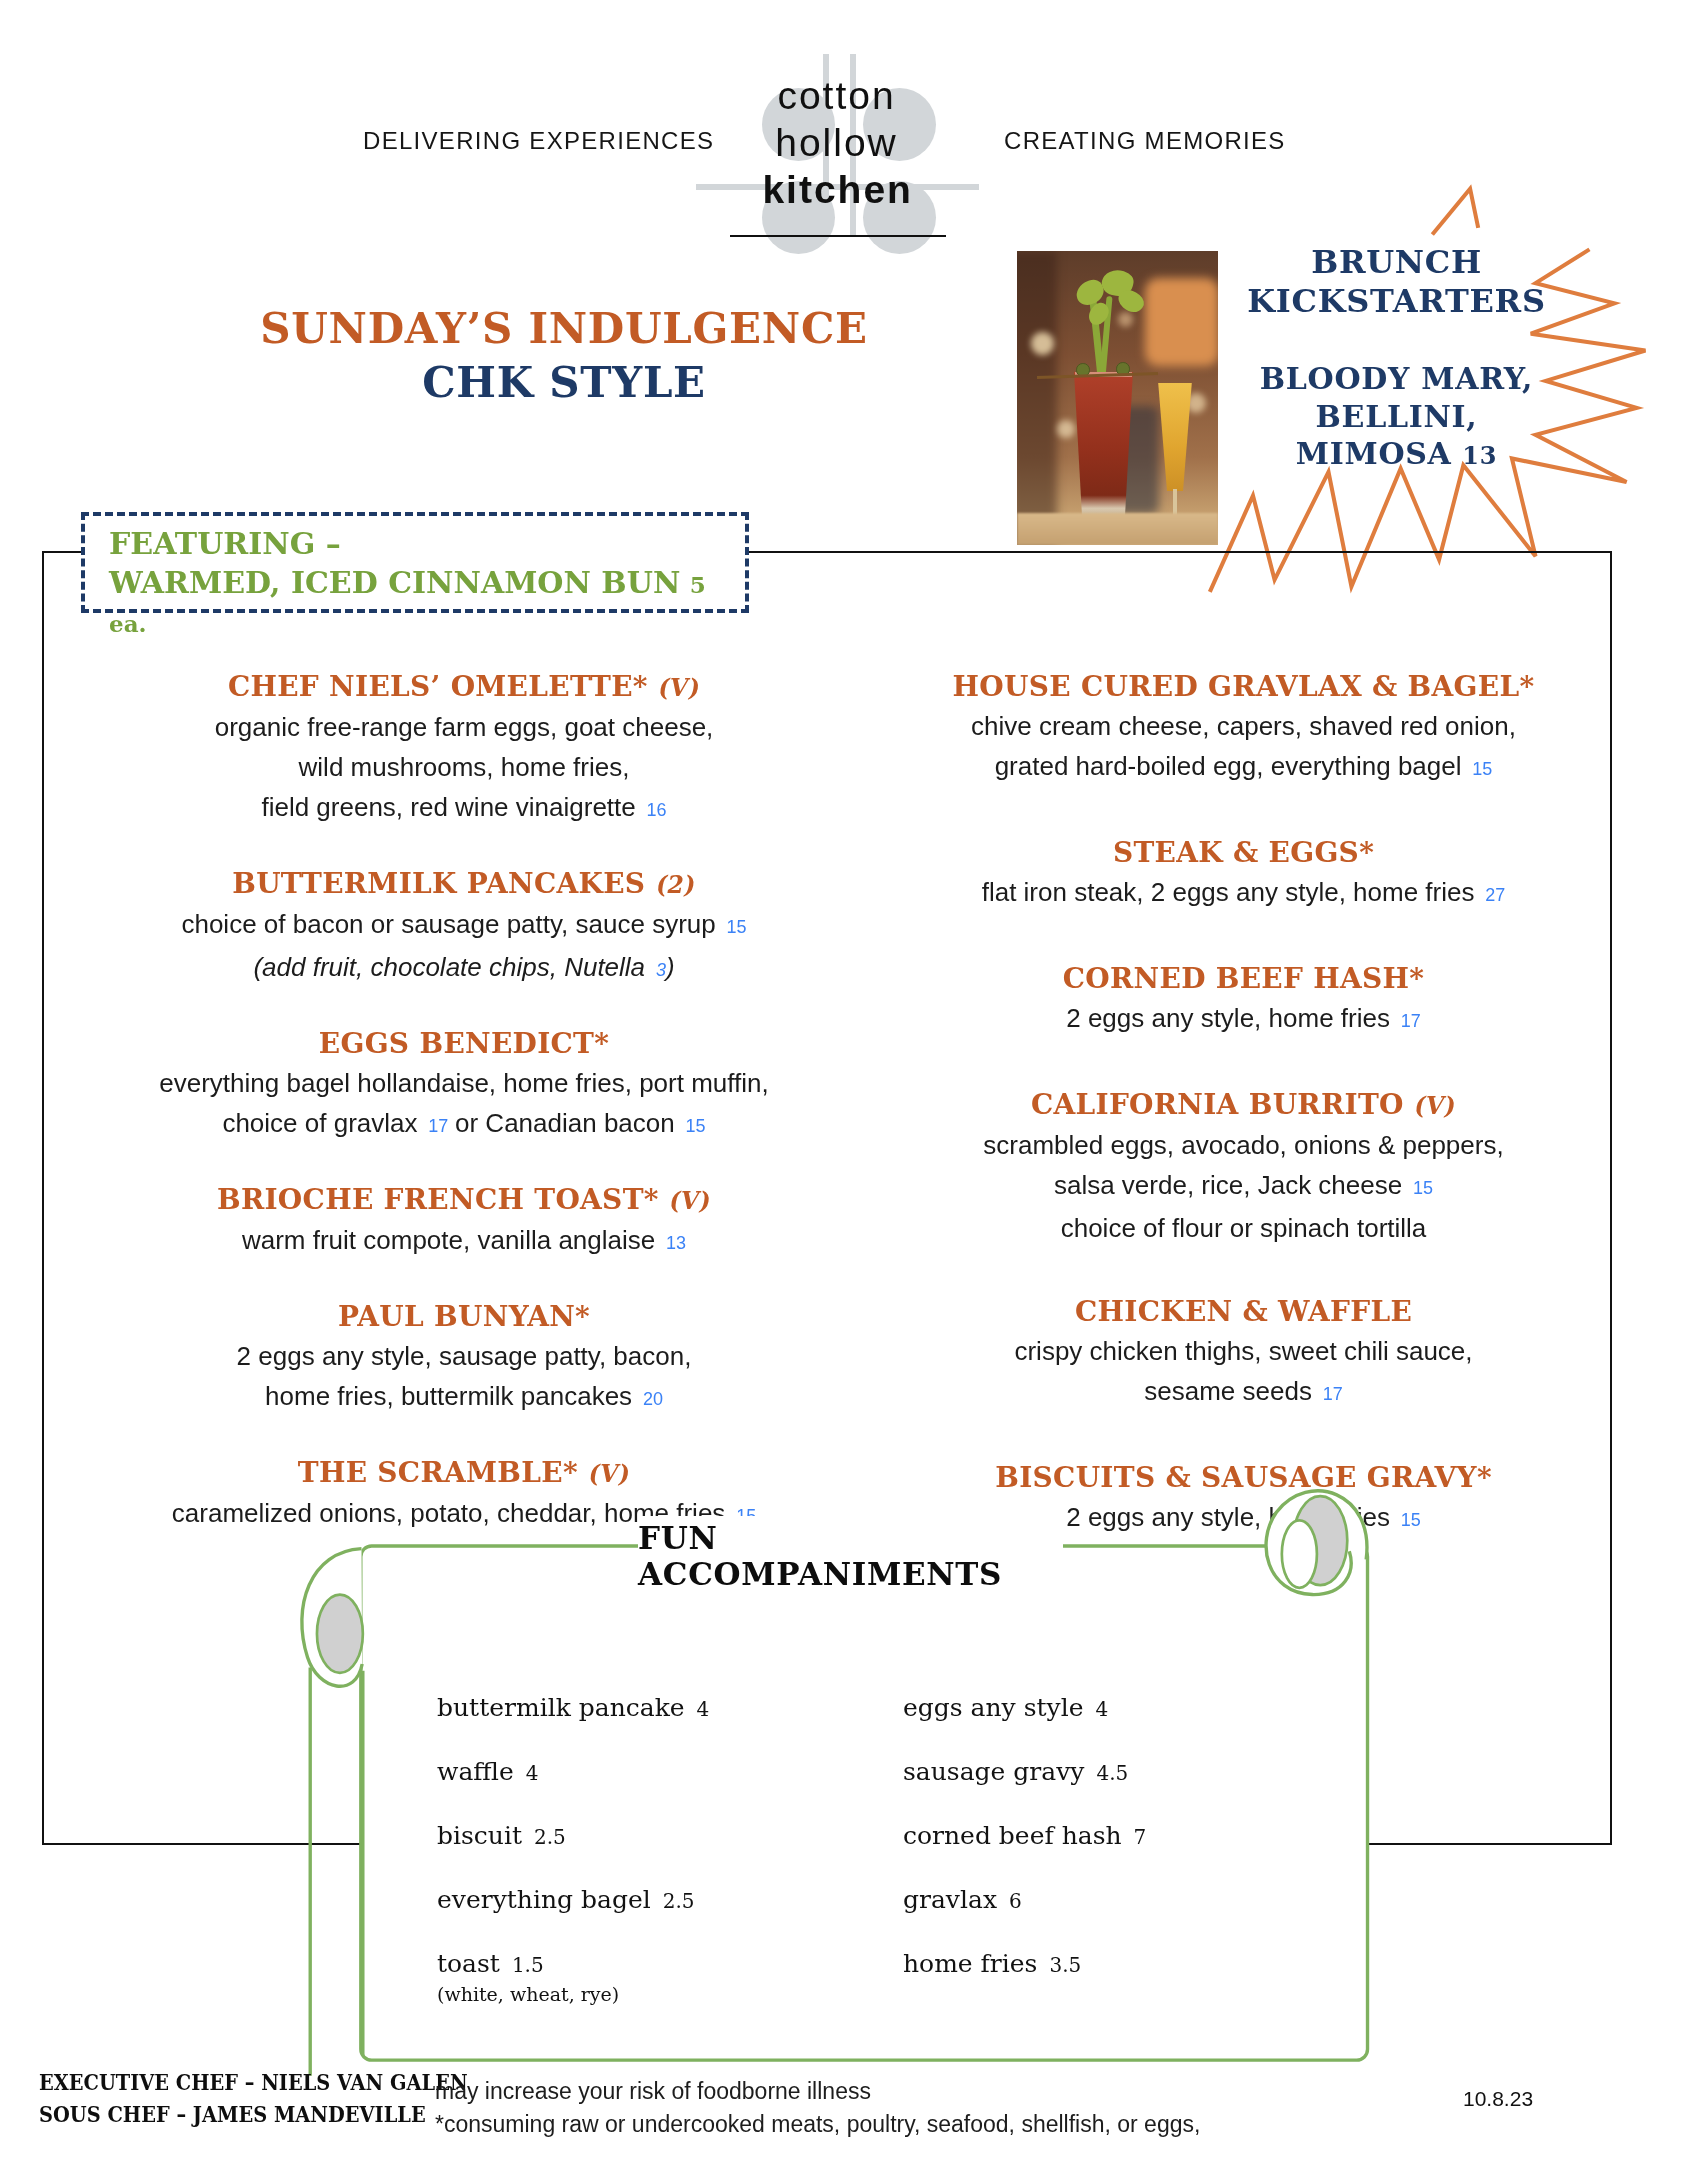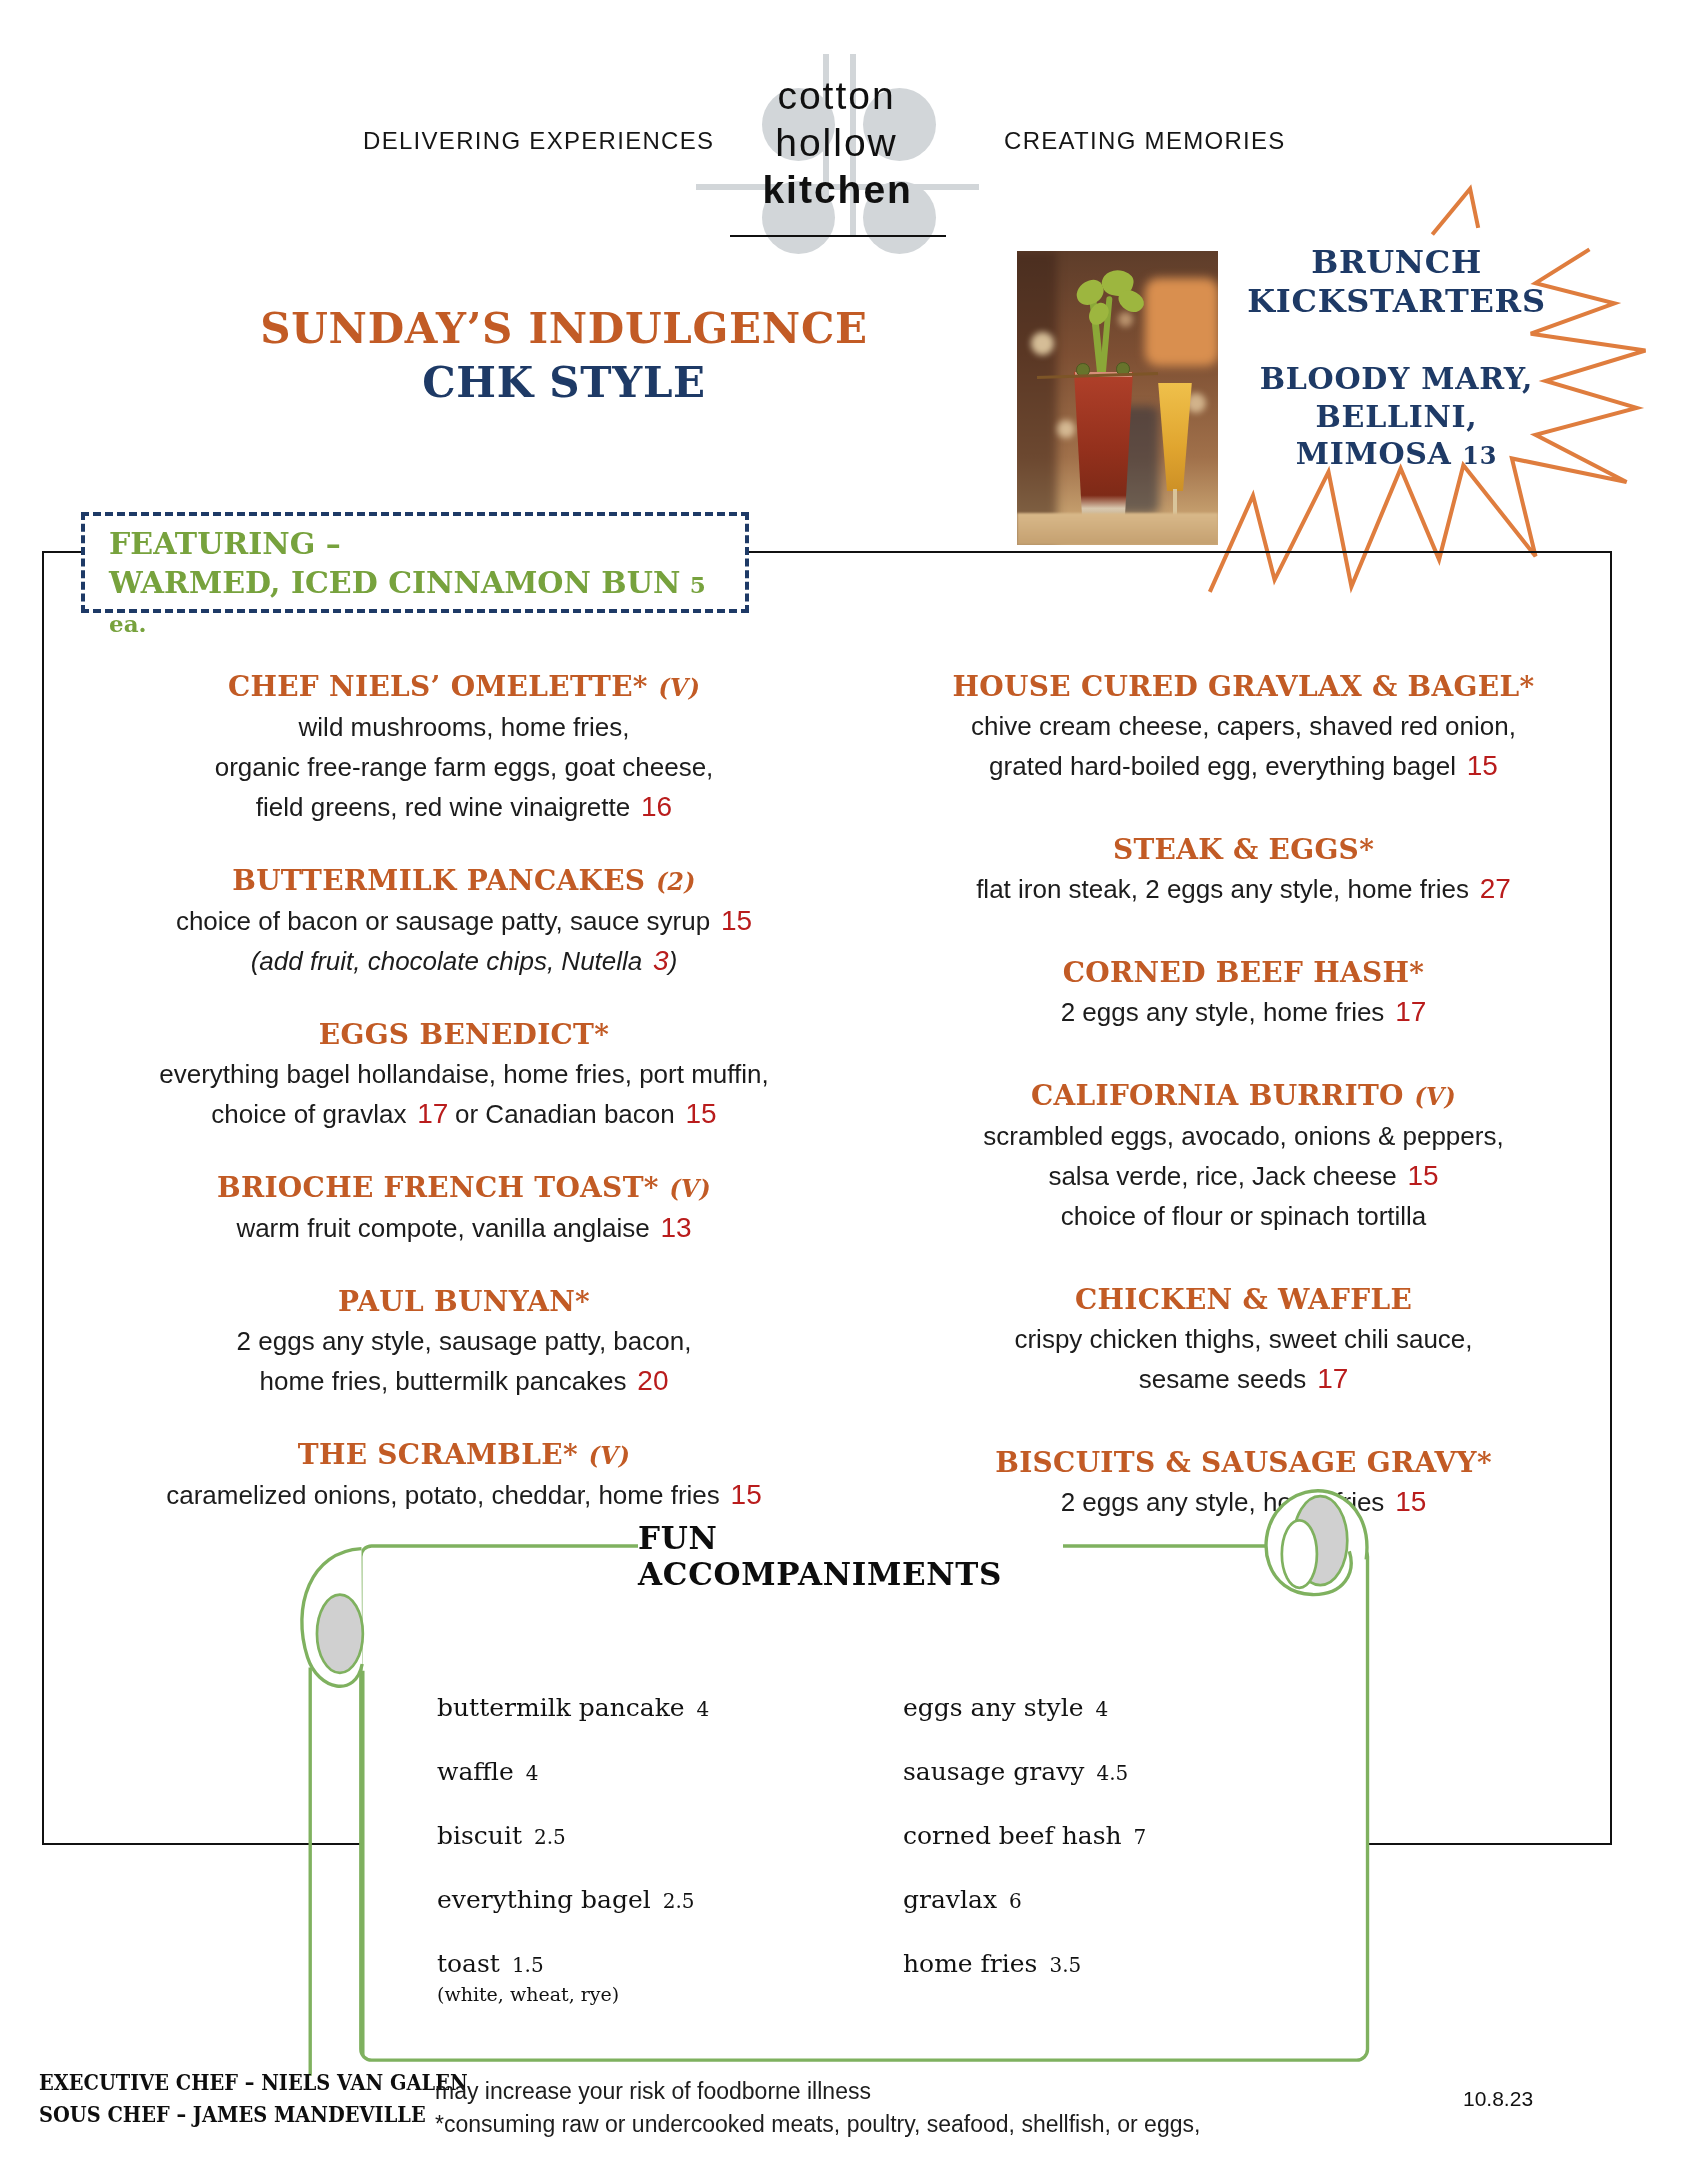--- a/index.html
+++ b/index.html
@@ -75,21 +75,21 @@
   .menu-col{position:absolute;text-align:center;}
   #menu-left{left:64px;top:668px;width:800px;}
   #menu-right{left:891px;top:668px;width:705px;}
   .menu-item{margin-bottom:35px;}
   #menu-right .menu-item{margin-bottom:45px;}
   .item-header{font-family:"DejaVu Serif","Liberation Serif",serif;font-weight:bold;color:var(--orange);
     font-size:28px;line-height:38px;letter-spacing:0.3px;}
   .item-tag{font-style:italic;font-size:23.6px;margin-left:10.8px;}
   .item-line{font-size:26px;color:#1c1c1c;line-height:40px;font-family:"Liberation Sans",sans-serif;}
   .item-line .italic{font-style:italic;}
-  .price{font-size:28px;color:#b91c1c;margin-left:10.8px;}
+  .price{font-size:18px;color:#3b82f6;margin-left:10.8px;}
   .price.mid{margin-right:6.7px;}
 
   
   .scroll-svg{position:absolute;left:283px;top:1465px;width:1134px;height:641px;}
   .acc-title{position:absolute;left:638px;top:1516px;width:425px;text-align:left;background:#fff;
     font-family:"DejaVu Serif","Liberation Serif",serif;font-weight:bold;font-size:31px;color:#0d0d0d;
     letter-spacing:0.7px;z-index:5;padding:4px 0;}
   .acc-col{position:absolute;z-index:5;}
   #acc-left{left:437px;top:1693px;width:418px;}
   #acc-right{left:903px;top:1693px;width:418px;}
@@ -171,22 +171,22 @@
   <div class="main-box"></div>
 
   <div class="featuring">
     <div class="f1">FEATURING –</div>
     <div class="f2"><span>WARMED, ICED CINNAMON BUN</span><span class="fprice">5 ea.</span></div>
   </div>
 
   <div class="menu-col" id="menu-left">
       <div class="menu-item">
         <div class="item-header"><span>CHEF NIELS’ OMELETTE*</span><span class="item-tag">(V)</span></div>
+        <div class="item-line"><span class="seg">organic free-range farm eggs, goat cheese,</span></div>
         <div class="item-line"><span class="seg">wild mushrooms, home fries,</span></div>
-        <div class="item-line"><span class="seg">organic free-range farm eggs, goat cheese,</span></div>
         <div class="item-line"><span class="seg">field greens, red wine vinaigrette</span><span class="price">16</span></div>
       </div>
       <div class="menu-item">
         <div class="item-header"><span>BUTTERMILK PANCAKES</span><span class="item-tag">(2)</span></div>
         <div class="item-line"><span class="seg">choice of bacon or sausage patty, sauce syrup</span><span class="price">15</span></div>
         <div class="item-line"><span class="seg italic">(add fruit, chocolate chips, Nutella</span><span class="price italic">3</span><span class="seg italic">)</span></div>
       </div>
       <div class="menu-item">
         <div class="item-header"><span>EGGS BENEDICT*</span></div>
         <div class="item-line"><span class="seg">everything bagel hollandaise, home fries, port muffin,</span></div>

